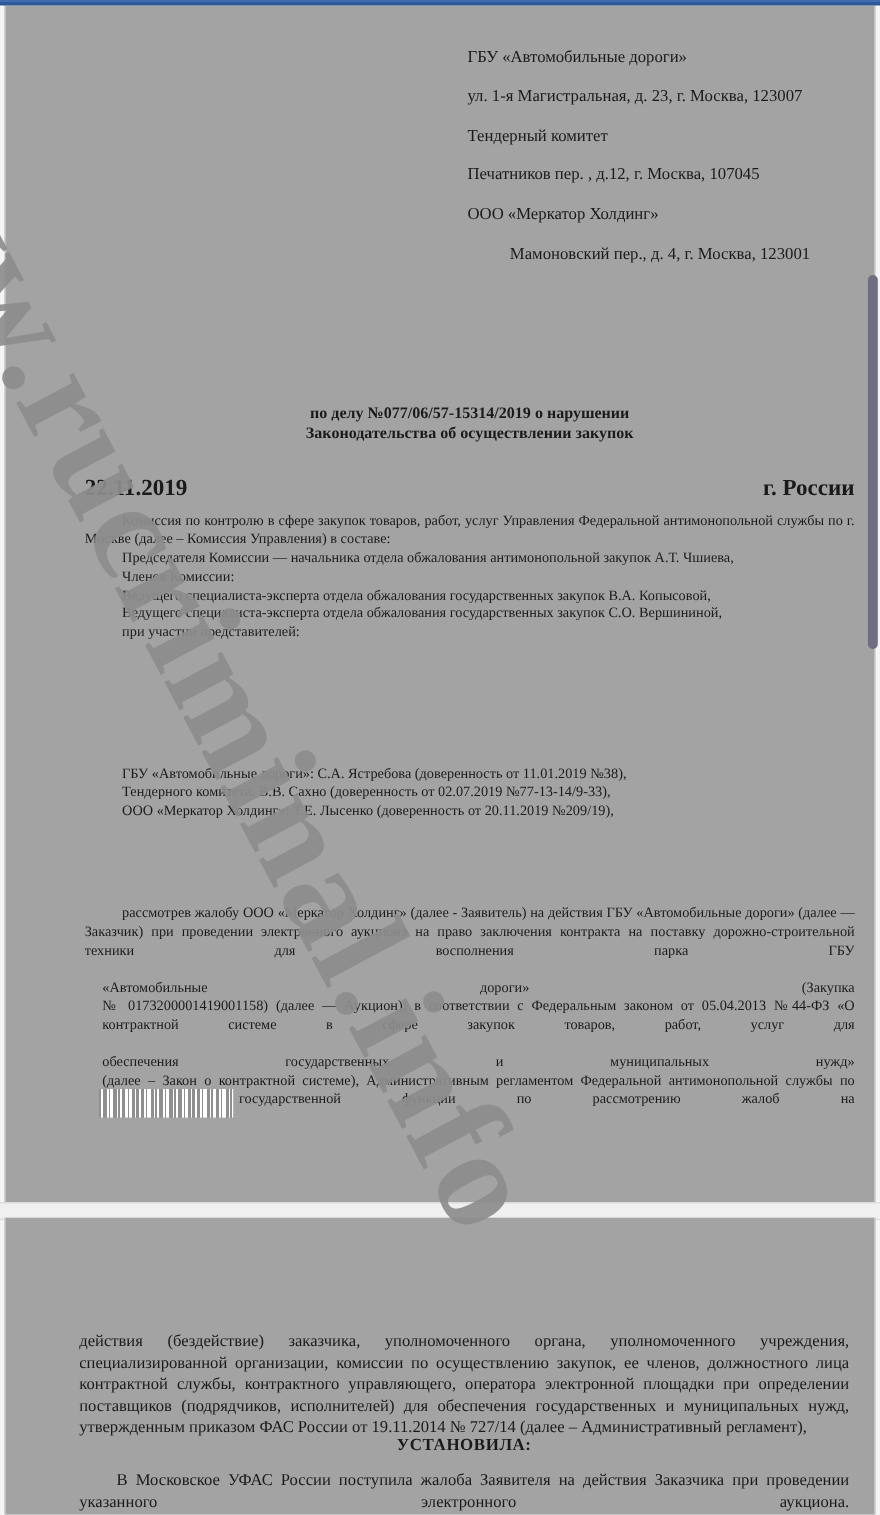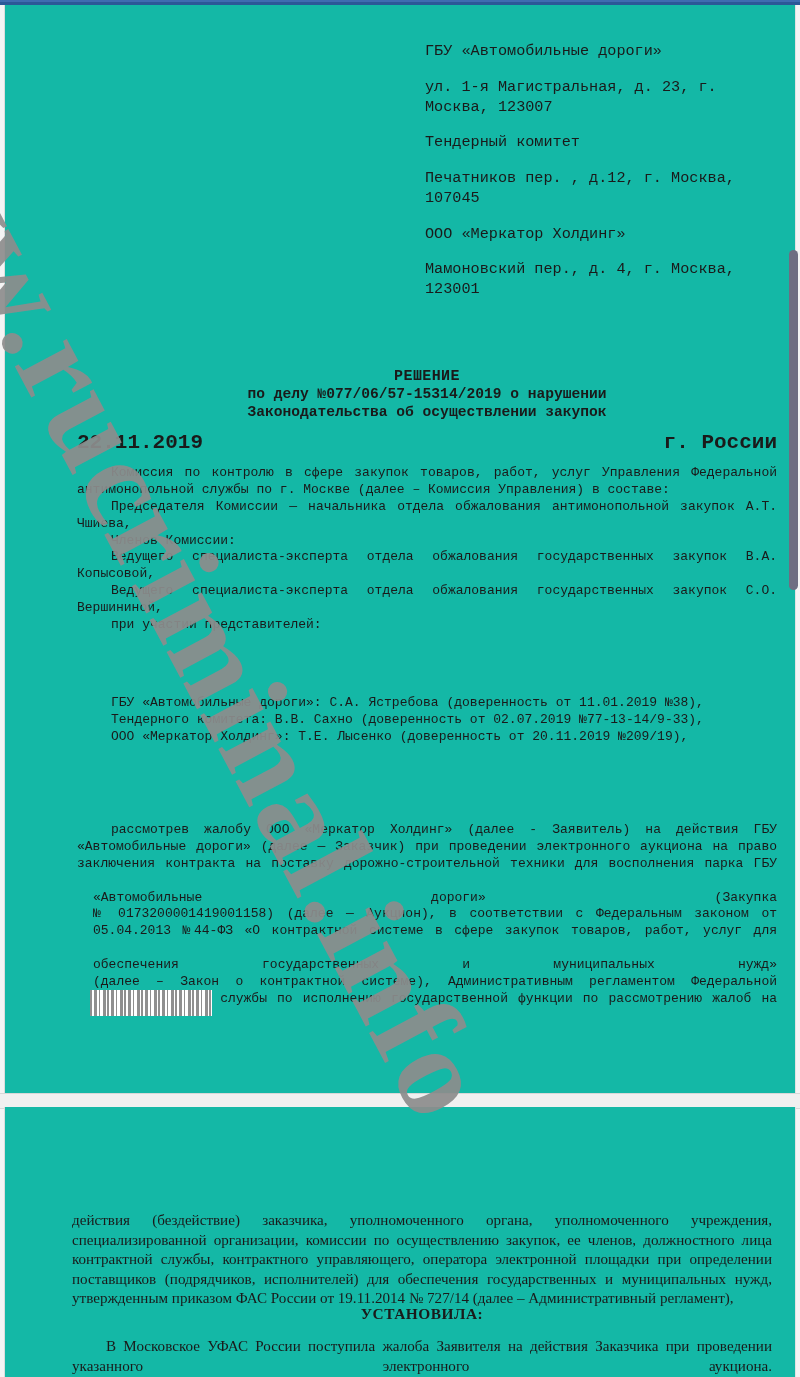--- a/index.html
+++ b/index.html
@@ -40,26 +40,25 @@
     width: 800px;
     height: 1372px;
     background: #f4f4f4;
     overflow: hidden;
   }
 
   .page {
     position: absolute;
     left: 4px;
     width: 792px;
-    background: #14b8a6;
+    background: #a3a3a3;
     box-sizing: border-box;
     border: 1px solid #e2e2e2;
     border-top: none;
     border-left-color: #dcdcdc;
-    font-family: Liberation Mono, monospace;
   }
   .page-1 {
     top: -1px;
     height: 1090px;
     padding: 0;
   }
   .page-2 {
     top: 1102px;
     height: 275px;
   }
@@ -78,21 +77,21 @@
   
   .addr-block {
     position: absolute;
     left: 420px;
     top: 38px;
     width: 350px;
     font-size: 15.2px;
     line-height: 1.30;
   }
   .addr-line { margin-bottom: 16px; }
-  .addr-line:last-child { margin-bottom: 0; }
+  .addr-line:last-child { margin-bottom: 0; text-align: center; }
 
   .title-block {
     position: absolute;
     left: 72px;
     top: 364px;
     width: 700px;
     text-align: center;
     font-weight: bold;
     font-size: 14.6px;
     line-height: 1.22;
@@ -241,21 +240,20 @@
     <div class="addr-block">
       <div class="addr-line">ГБУ «Автомобильные дороги»</div>
       <div class="addr-line">ул. 1-я Магистральная, д. 23, г. Москва, 123007</div>
       <div class="addr-line">Тендерный комитет</div>
       <div class="addr-line">Печатников пер. , д.12, г. Москва, 107045</div>
       <div class="addr-line">ООО «Меркатор Холдинг»</div>
       <div class="addr-line">Мамоновский пер., д. 4, г. Москва, 123001</div>
     </div>
 
     <div class="title-block">
-      <div class="title-main">РЕШЕНИЕ</div>
       <div>по делу №077/06/57-15314/2019  о нарушении</div>
       <div>Законодательства об осуществлении закупок</div>
     </div>
 
     <div class="datecity">
       <span>22.11.2019</span>
       <span>г. России</span>
     </div>
 
     <div class="body-text blk-commission">

